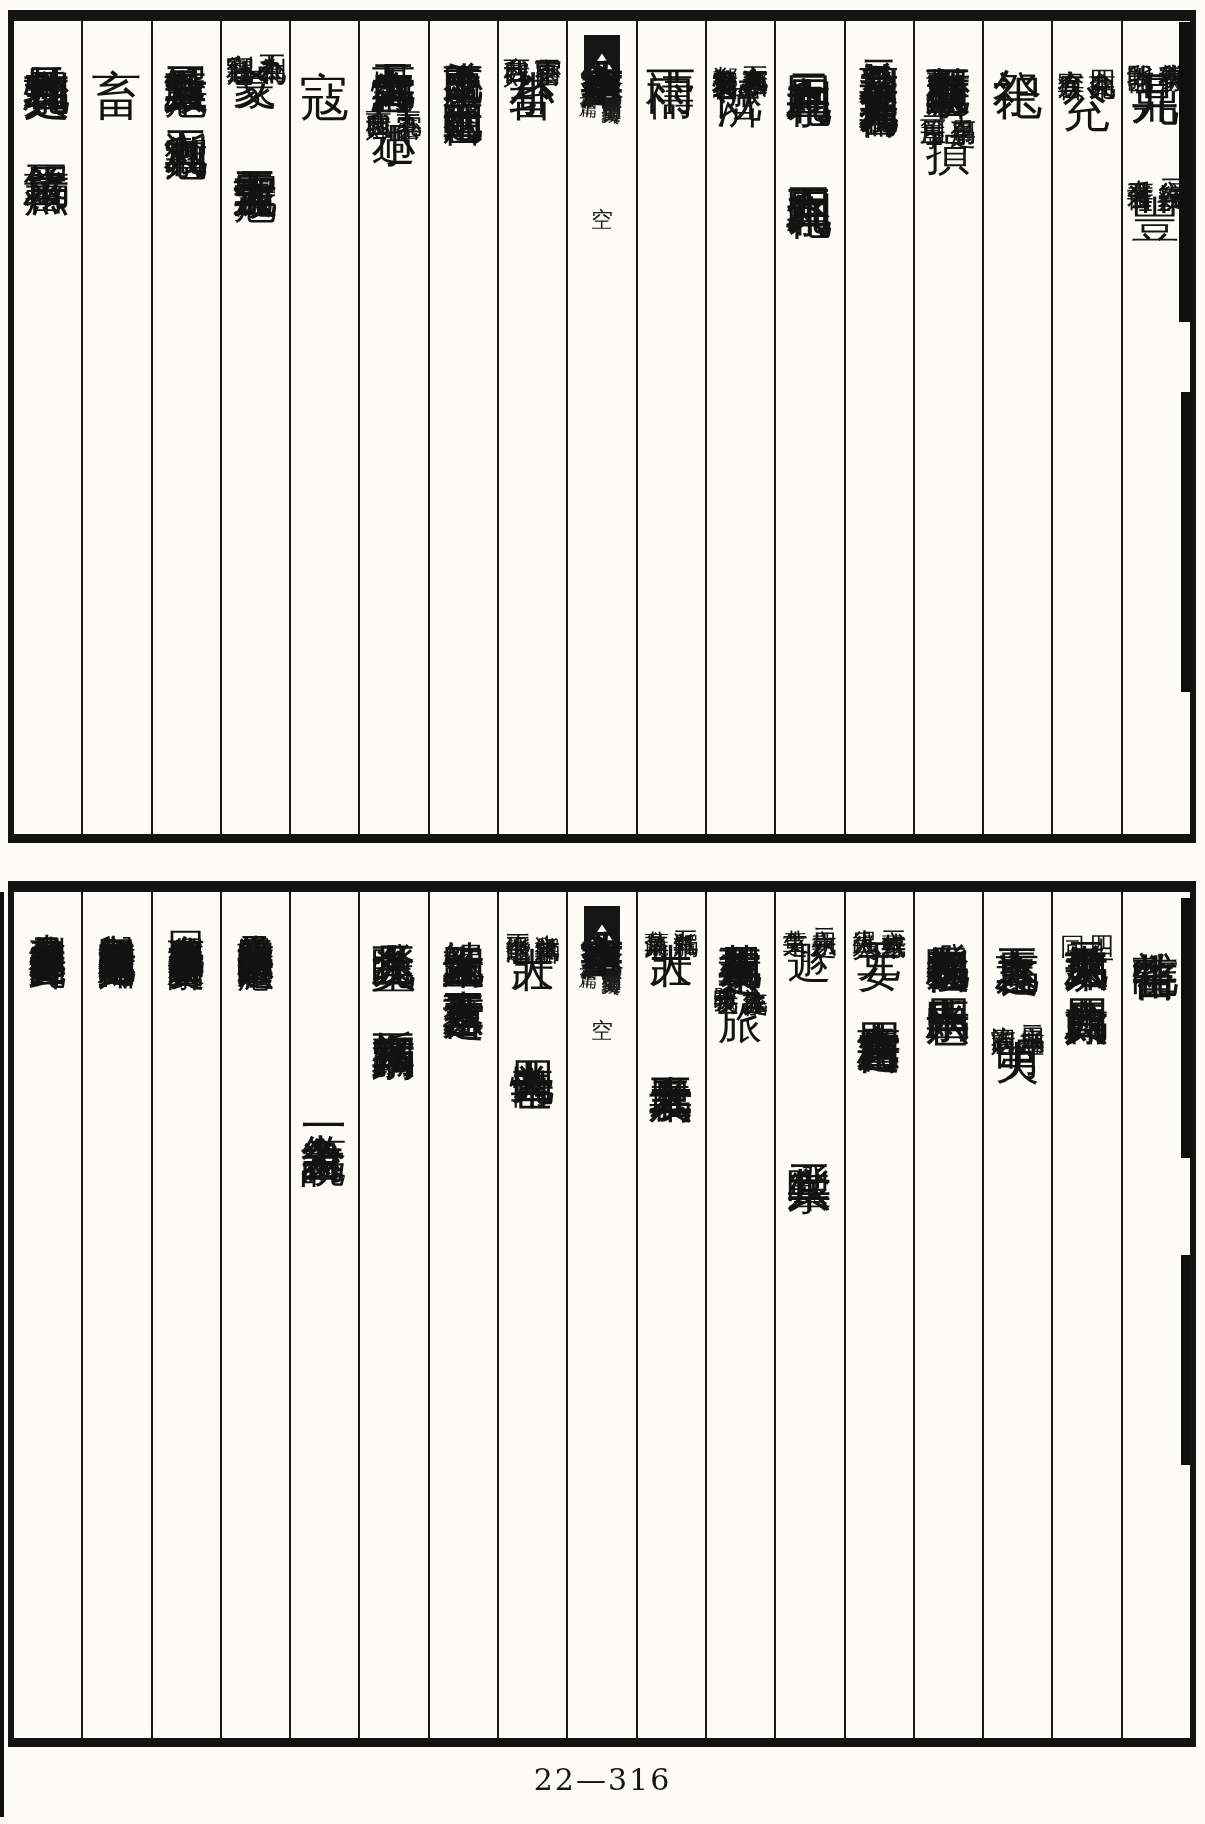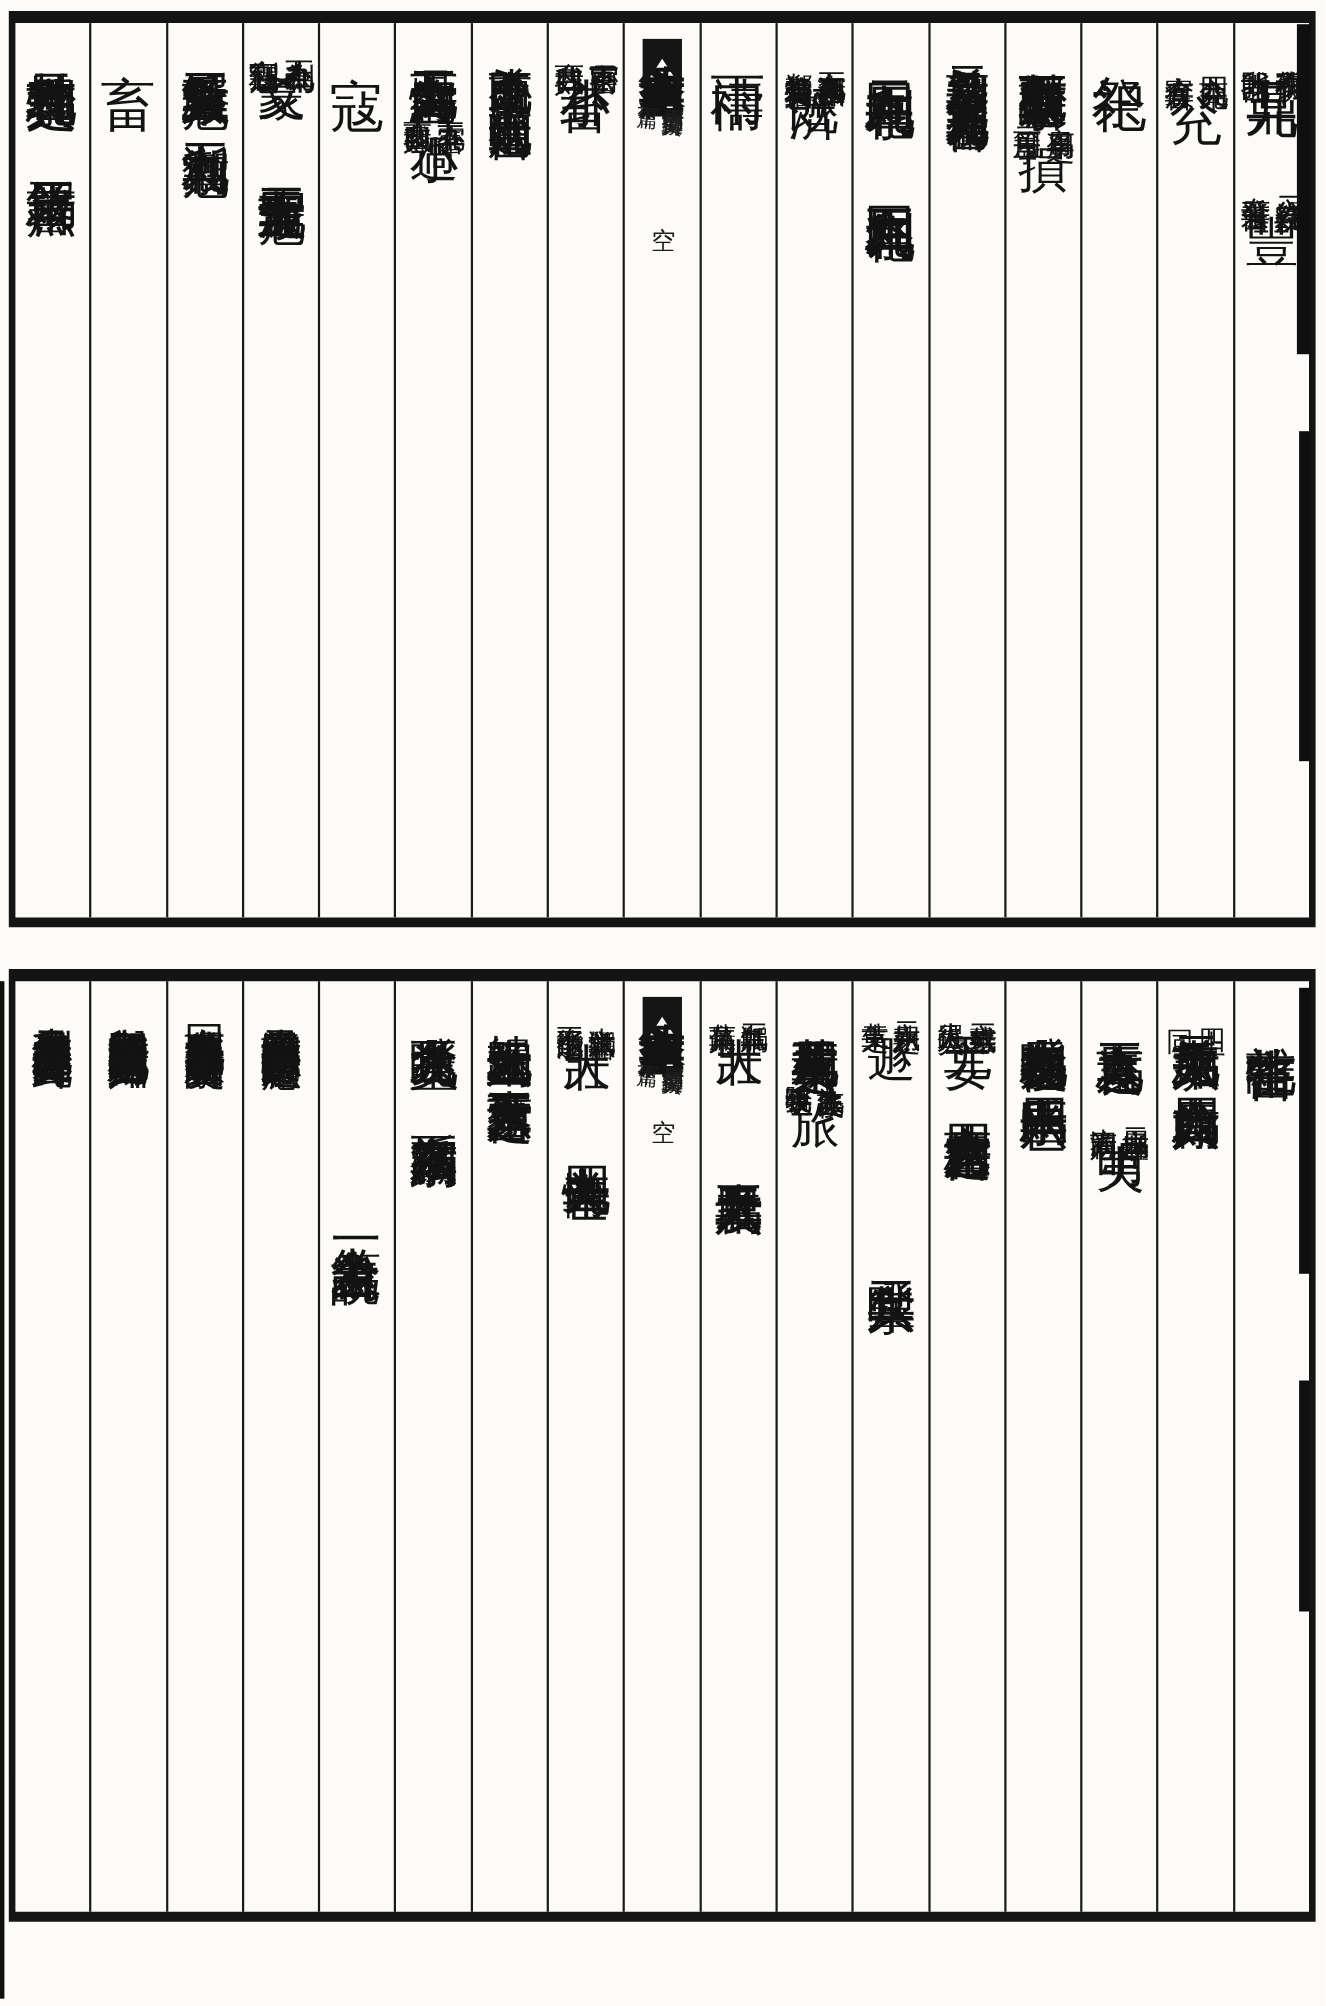--- a/index.html
+++ b/index.html
@@ -247,13 +247,14 @@
         <div class="vtext" style="font-size: 37px;">去利建侯乃是占得此卦者之利晉文公曾占得此卦</div>
       </div>
     </div>
   <div id="artifact-layer">
       <div class="blotch" style="right: 13px; top: 22px; width: 13px; height: 300px;"></div>
       <div class="blotch" style="right: 13px; top: 392px; width: 11px; height: 300px;"></div>
       <div class="blotch" style="right: 13px; top: 898px; width: 11px; height: 260px;"></div>
       <div class="blotch" style="right: 15px; top: 1255px; width: 9px; height: 210px;"></div>
       <div class="blotch" style="left: 0px; top: 892px; width: 4px; height: 925px;"></div>
     </div>
+  <div class="page-number">22—316</div>
 </div>
 
 </body></html>

